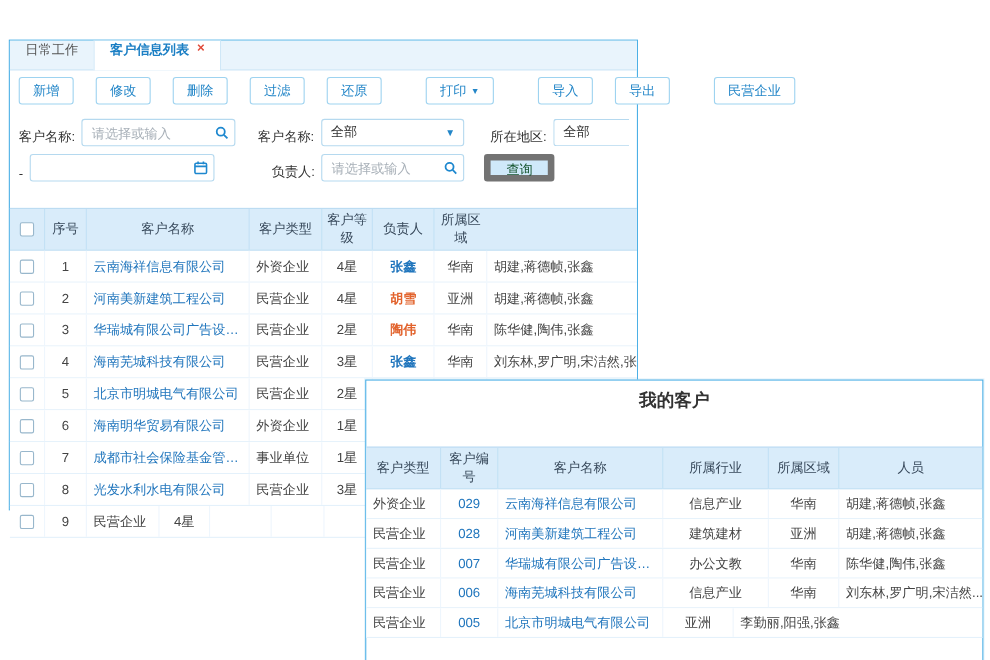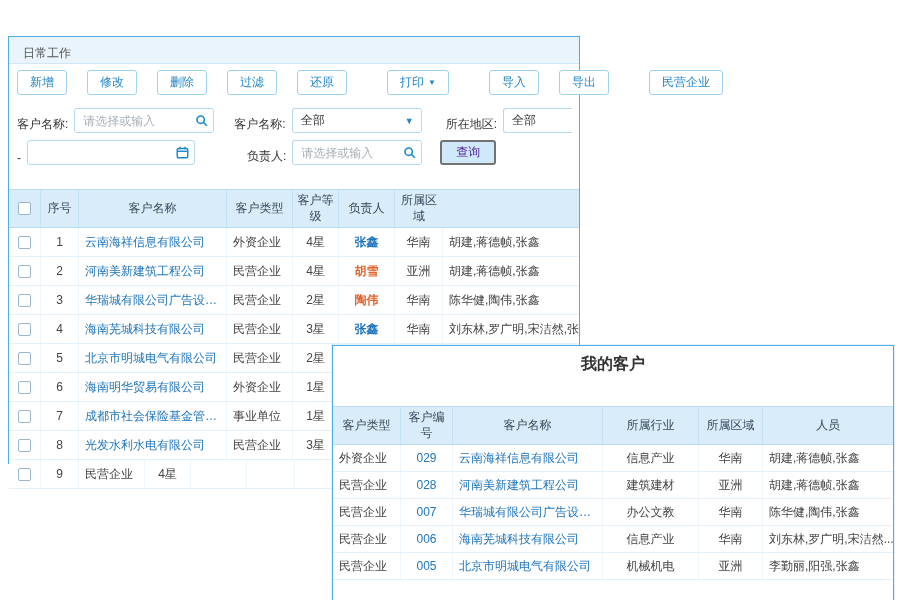--- a/index.html
+++ b/index.html
@@ -3,42 +3,42 @@
 <meta charset="utf-8">
 <style>
   *{box-sizing:border-box;margin:0;padding:0;font-family:"Liberation Sans","DejaVu Sans",sans-serif;}
   html,body{width:900px;height:600px;background:#ffffff;position:relative;overflow:hidden;}
   .window{position:absolute;background:#fff;border:1px solid #4cb0e6;}
   #main-window{left:8px;top:36px;width:572px;height:428px;}
   #my-customers{left:332px;top:345px;width:562px;height:259px;box-shadow:0 0 0 1px rgba(76,176,230,.15);}
 
   
   .tabbar{display:flex;background:#e9f4fc;border-bottom:1px solid #cfe7f7;height:27px;}
-  .tab{padding:16px 14px;display:flex;align-items:center;font-size:12px;color:#555;cursor:pointer;}
+  .tab{padding:0 14px;display:flex;align-items:flex-start;font-size:12px;color:#555;cursor:pointer;}
   .tab.active{background:#fff;color:#1b7fc4;font-weight:bold;border-left:1px solid #cfe7f7;border-right:1px solid #cfe7f7;margin-bottom:-1px;}
   .tab-close{color:#e04b3a;margin-left:7px;font-weight:bold;font-size:12px;line-height:1;}
 
   
   .toolbar{display:flex;gap:20px;padding:6px 8px;height:39px;}
   .btn{height:25px;padding:0 12px;border:1px solid #9ed3f0;border-radius:3px;background:#fff;color:#2386c8;font-size:12px;display:flex;align-items:center;gap:4px;cursor:pointer;white-space:nowrap;}
   .btn .caret{font-size:8px;color:#2386c8;}
   .sp{width:8px;}
 
   
   .filter-row{display:flex;align-items:flex-end;padding:0 8px;gap:6px;font-size:12px;color:#333;}
   .filter-row.r1{height:30px;}
   .filter-row.r2{height:32px;}
   .flabel{white-space:nowrap;}
   .input-wrap{position:relative;display:flex;align-items:center;border:1px solid #b5d9ef;border-radius:3px;height:25px;background:#fff;}
   .input-wrap input{border:none;outline:none;height:100%;width:100%;padding:0 22px 0 8px;font-size:12px;color:#333;background:transparent;}
   .input-wrap input::placeholder{color:#a8b0b8;}
   .icon-right{position:absolute;right:5px;display:flex;align-items:center;}
   .selectbox{display:flex;align-items:center;justify-content:space-between;border:1px solid #b5d9ef;border-radius:3px;height:25px;background:#fff;padding:0 7px 0 8px;cursor:pointer;color:#333;}
   .selectbox .chev{color:#2386c8;font-size:9px;}
-  .query-btn{height:25px;padding:0 14px;background:#cfe9fa;border:2px solid #737373;border-radius:3px;color:#4c1d95;font-size:12px;cursor:pointer;}
+  .query-btn{height:25px;padding:0 14px;background:#cfe9fa;border:6px solid #737373;border-radius:3px;color:#14532d;font-size:12px;cursor:pointer;}
 
   
   .thead{display:flex;background:#d9ecfa;border-top:1px solid #bcdcf2;border-bottom:1px solid #bcdcf2;margin-top:24px;}
   .th{display:flex;align-items:center;justify-content:center;font-size:12px;color:#37485a;padding:3px 2px;border-right:1px solid #c3e1f5;text-align:center;min-height:36px;line-height:1.3;}
   .th:last-child{border-right:none;}
   .trow{display:flex;border-bottom:1px solid #e4f1fb;height:29px;background:#fff;}
   .td{display:flex;align-items:center;font-size:12px;color:#444;padding:0 6px;border-right:1px solid #eef6fd;overflow:hidden;white-space:nowrap;}
   .td:last-child,.th:last-child{border-right:none;}
   a.link{color:#2176bd;text-decoration:none;cursor:pointer;overflow:hidden;text-overflow:ellipsis;}
   a.owner{font-weight:bold;}
@@ -67,20 +67,24 @@
 </style>
 </head>
 <body>
 
 <div class="window" id="main-window">
 
   <div class="tabbar">
     <div class="tab">
       <span>日常工作</span>
     </div>
+    <div class="tab active">
+      <span>客户信息列表</span>
+      <span class="tab-close">×</span>
+    </div>
   </div>
 
   <div class="toolbar">
     <button class="btn">
         <span>新增</span>
       </button>
     <button class="btn">
         <span>修改</span>
       </button>
     <button class="btn">
@@ -374,18 +378,17 @@
         <div class="td p2c-people">刘东林,罗广明,宋洁然...</div>
       </div>
       <div class="trow">
         <div class="td p2c-type">民营企业</div>
         <div class="td p2c-code">
           <a class="link">005</a>
         </div>
         <div class="td p2c-name">
           <a class="link">北京市明城电气有限公司</a>
         </div>
-        <div class="td p2c-industry">机械机电</div>
         <div class="td p2c-region">亚洲</div>
         <div class="td p2c-people">李勤丽,阳强,张鑫</div>
       </div>
     </div>
 </div>
 
 </body></html>

